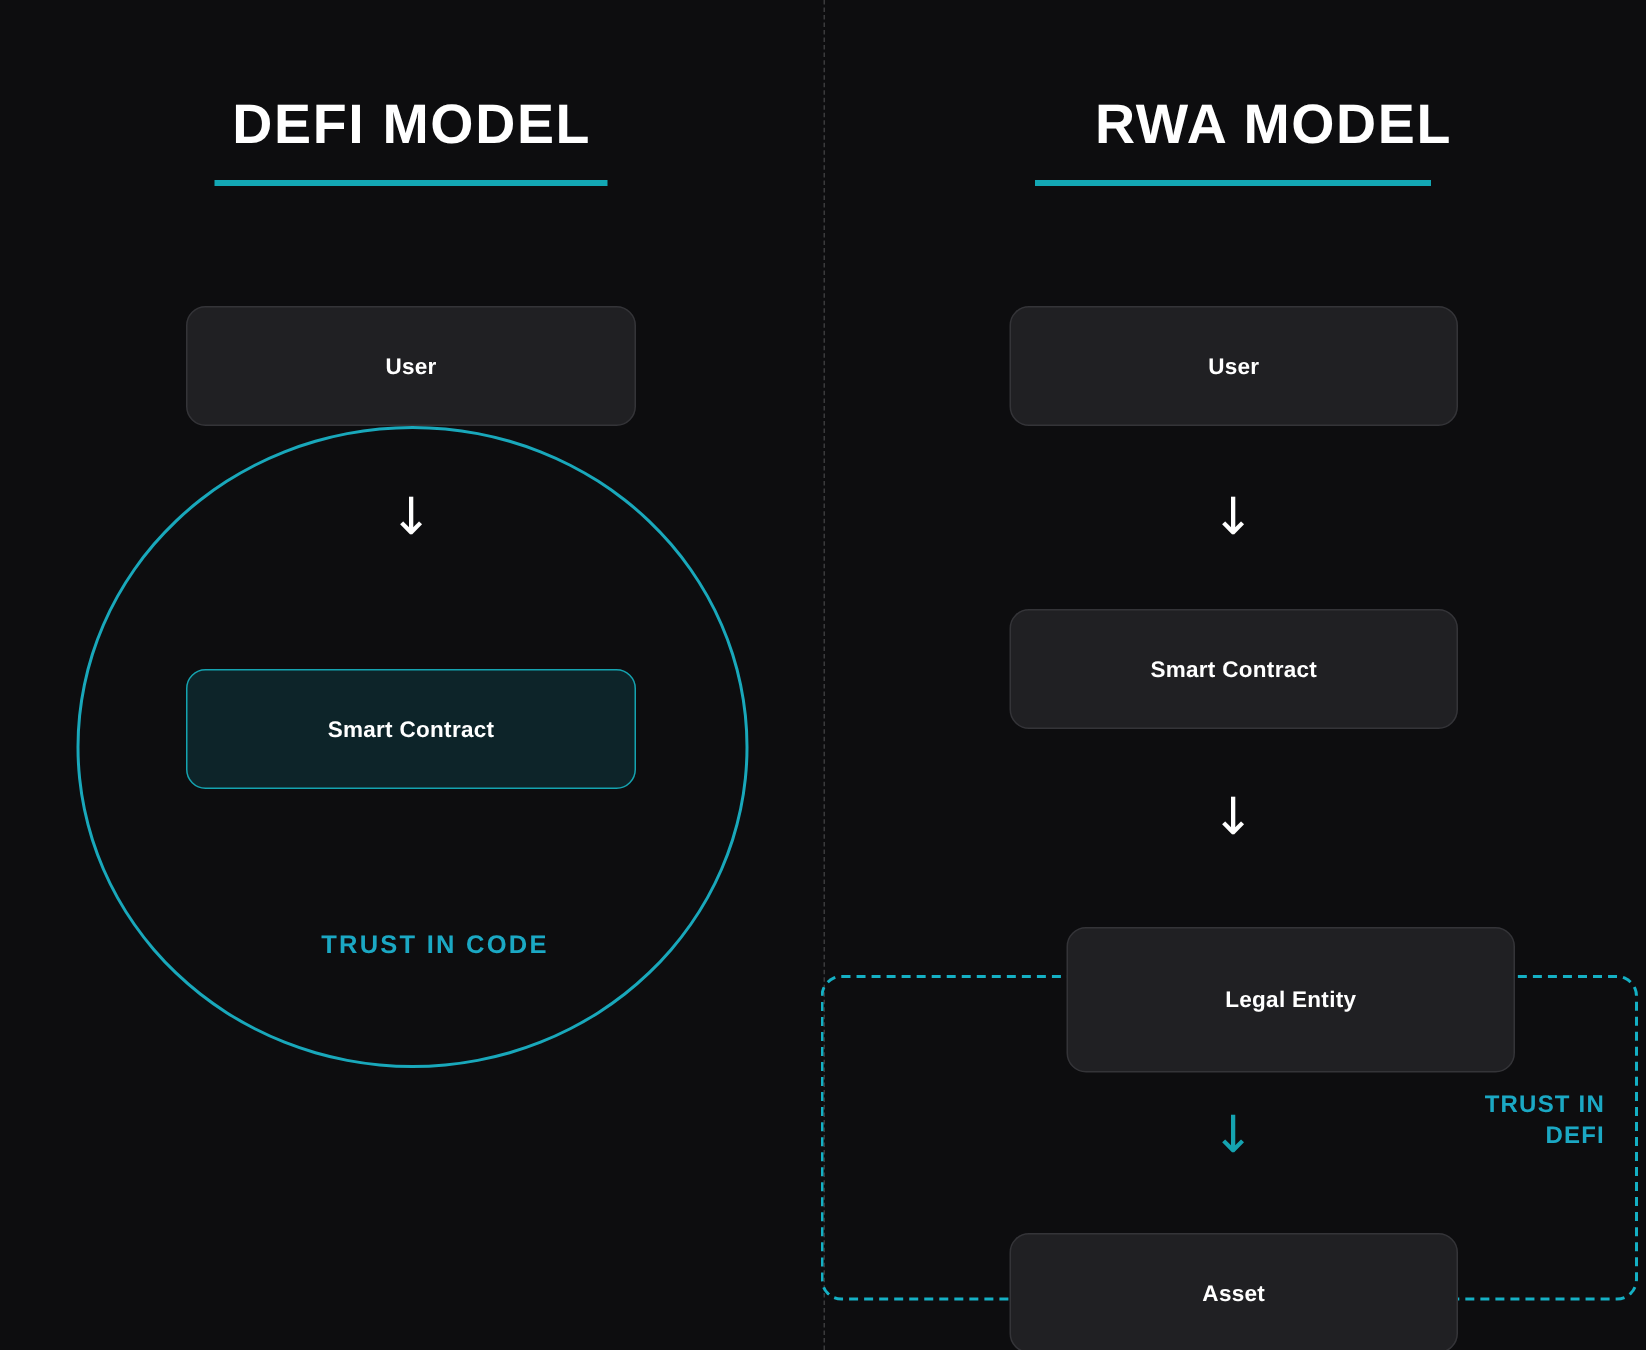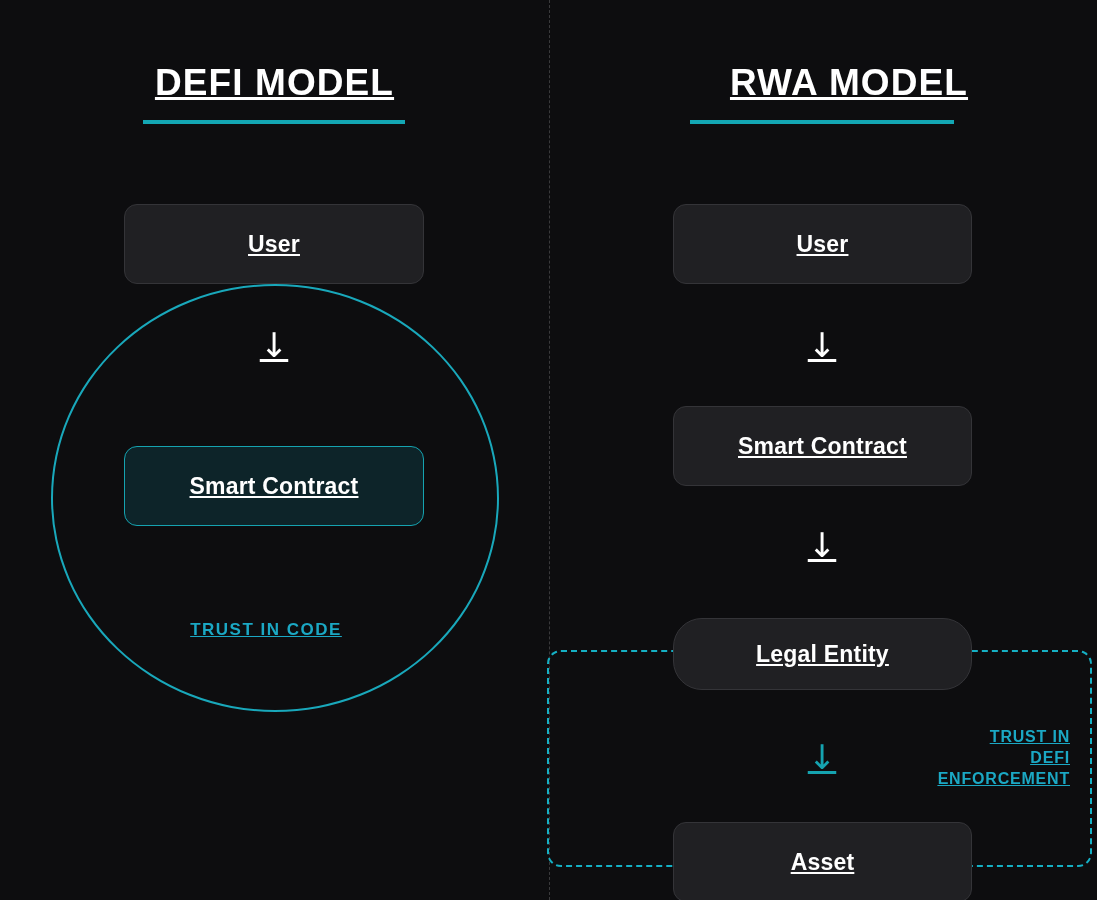--- a/index.html
+++ b/index.html
@@ -1,16 +1,16 @@
 <!DOCTYPE html>
 <html><head>
 <meta charset="utf-8">
 <title>DeFi vs RWA Model Diagram</title>
 <style>
-  * { box-sizing: border-box; margin: 0; padding: 0; text-decoration: underline; }
+  * { box-sizing: border-box; margin: 0; padding: 0; }
 
   html, body {
     background: #0d0d0f;
   }
 
   body {
     width: 1097px;
     height: 900px;
     font-family: "Liberation Sans", sans-serif;
     color: #ffffff;
@@ -70,41 +70,41 @@
   .title-underline-left  { left: 143px; width: 262px; }
   .title-underline-right { left: 690px; width: 264px; }
 
   
   .node-box {
     position: absolute;
     display: flex;
     align-items: center;
     justify-content: center;
     border-radius: 13px;
-    font-size: 23px;
+    font-size: 15px;
     font-weight: bold;
     letter-spacing: 0.2px;
     color: #ffffff;
     background: #202023;
     border: 1px solid #343438;
     z-index: 5;
   }
   .node-box.accent {
     background: #0d2429;
     border: 1.6px solid #15a3b0;
   }
 
   
   .box-defi-user     { left: 124px; top: 204px; width: 300px; height: 80px; }
   .box-defi-contract { left: 124px; top: 446px; width: 300px; height: 80px; }
 
   
   .box-rwa-user     { left: 673px; top: 204px; width: 299px; height: 80px; }
   .box-rwa-contract { left: 673px; top: 406px; width: 299px; height: 80px; }
-  .box-rwa-legal    { left: 673px; top: 618px; width: 299px; height: 72px; border-radius: 29px; }
+  .box-rwa-legal    { left: 711px; top: 618px; width: 299px; height: 97px; }
   .box-rwa-asset    { left: 673px; top: 822px; width: 299px; height: 80px; }
 
   
   .arrow {
     position: absolute;
     width: 40px;
     text-align: center;
     font-size: 34px;
     line-height: 40px;
     font-family: "DejaVu Sans", sans-serif;
@@ -127,21 +127,21 @@
     width: 448px;
     height: 428px;
     border: 2px solid #19a8bb;
     border-radius: 50%;
     z-index: 2;
     background: transparent;
   }
 
   .trust-code-label {
     position: absolute;
-    left: 116px;
+    left: 140px;
     top: 620px;
     width: 300px;
     text-align: center;
     font-size: 17px;
     font-weight: bold;
     letter-spacing: 1.5px;
     color: #1ba8c4;
     z-index: 4;
     white-space: nowrap;
   }
@@ -203,21 +203,20 @@
     <div class="panel-title">RWA MODEL</div>
   </div>
 
   <div class="title-underline title-underline-right"></div>
 
   <div class="trust-legal-region"></div>
 
   <div class="trust-legal-label">
     <span class="line">TRUST IN</span>
     <span class="line">DEFI</span>
-    <span class="line">ENFORCEMENT</span>
   </div>
 
   <div class="node-box box-rwa-user">User</div>
 
   <div class="arrow arrow-rwa-1">↓</div>
 
   <div class="node-box box-rwa-contract">Smart Contract</div>
 
   <div class="arrow arrow-rwa-2">↓</div>
 

